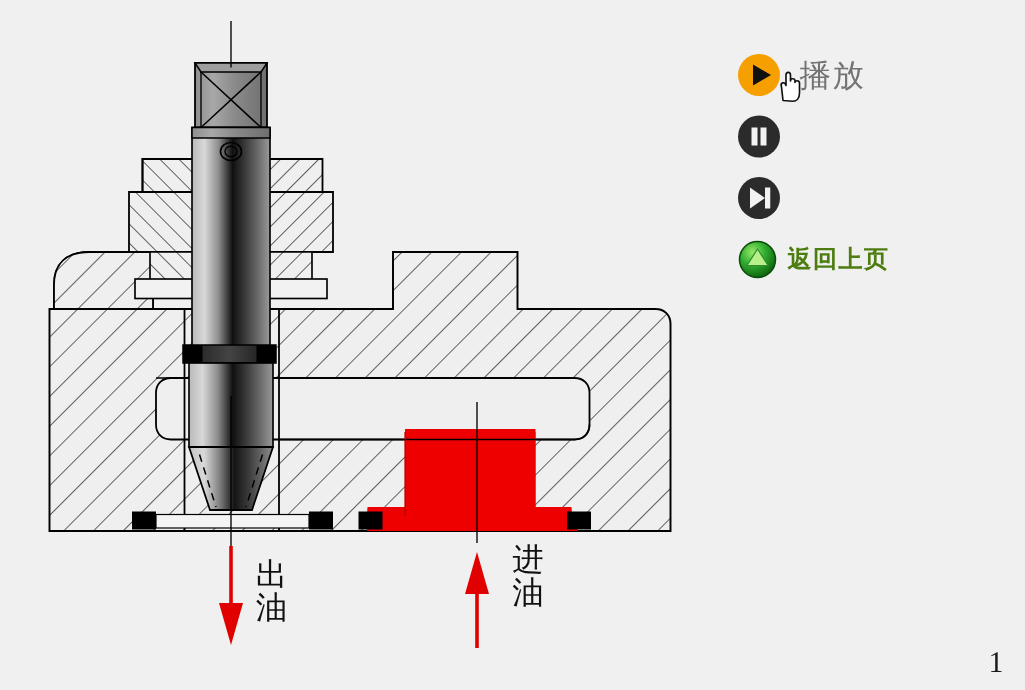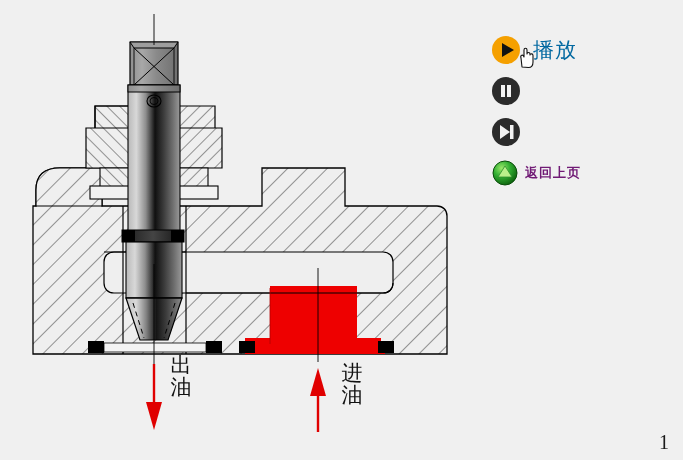--- a/index.html
+++ b/index.html
@@ -15,43 +15,43 @@
 
   
   .panel{position:absolute;left:492px;top:30px;width:180px;}
   .ctrl-row{display:flex;align-items:center;height:40px;margin-bottom:1px;}
   .btn{width:28px;height:28px;border-radius:50%;position:relative;flex:0 0 auto;}
   .btn-play{background:#f5a000;}
   .btn-dark{background:#2b2b2b;}
   .glyph{position:absolute;left:0;top:0;width:100%;height:100%;}
   .lbl-play{
     font-family:Liberation Sans, sans-serif;
-    font-size:21px;color:#0369a1;margin-left:13px;letter-spacing:1px;
+    font-size:21px;color:#737373;margin-left:13px;letter-spacing:1px;
     white-space:nowrap;
     text-align:right;
   }
   .lbl-back{
     font-family:"DejaVu Sans", sans-serif;
-    font-size:13px;color:#701a75;margin-left:7px;font-weight:bold;
+    font-size:16px;color:#4d7c0f;margin-left:7px;font-weight:bold;
     letter-spacing:1px;white-space:nowrap;
   }
   .cursor{position:absolute;left:516px;top:44px;width:22px;height:26px;pointer-events:none;}
 
   .page-no{
     position:absolute;right:14px;bottom:6px;
     font-family:"Liberation Serif", serif;
     font-size:20px;color:#1a1a1a;
   }
   .oil-label{
     position:absolute;
     font-family:"DejaVu Sans", sans-serif;
     font-size:21px;color:#111;line-height:1.05;text-align:center;
     letter-spacing:0px;
   }
-  #label-out{left:168px;top:354px;width:26px;}
+  #label-out{left:168px;top:372px;width:26px;}
   #label-in{left:339px;top:362px;width:26px;text-align:center;}
 </style>
 </head>
 <body>
 
 <div id="stage">
 
   <svg id="diagram" width="683" height="460" viewBox="0 0 683 460">
     <defs>
 

